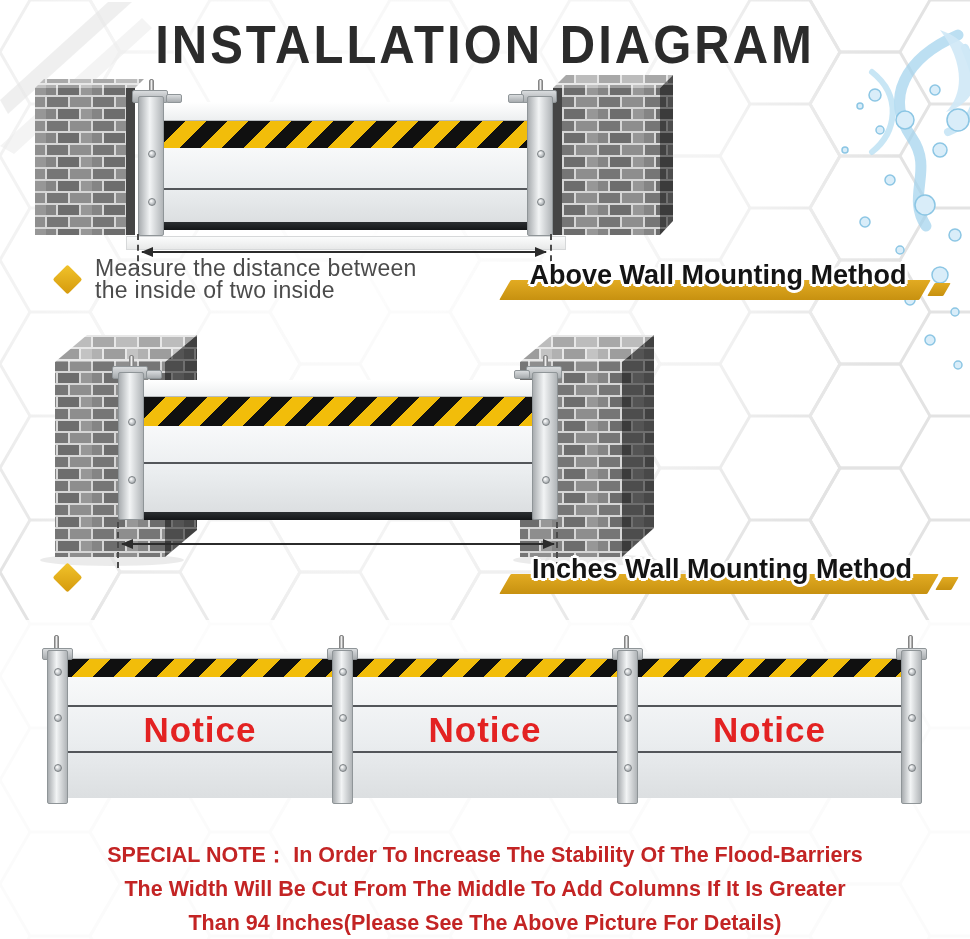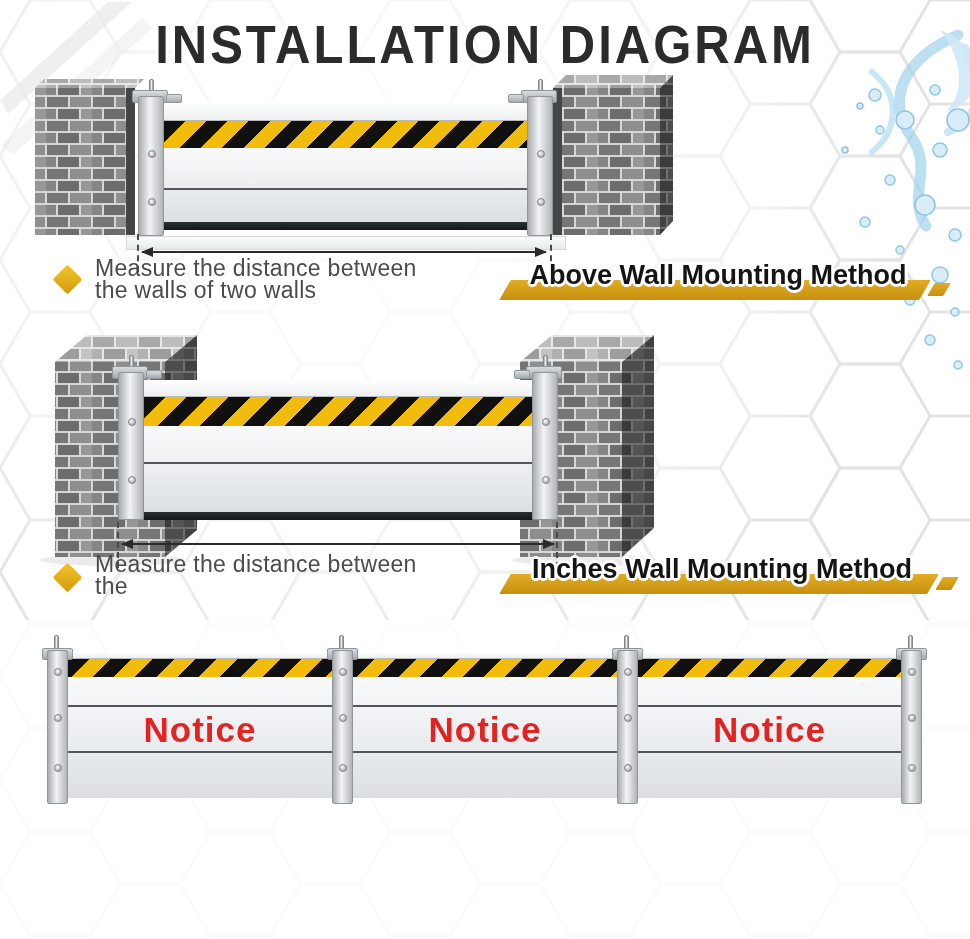--- a/index.html
+++ b/index.html
@@ -193,21 +193,21 @@
     <div class="dimdash" style="left:137px;top:234px;height:38px;"></div>
     <div class="dimdash" style="left:550px;top:234px;height:38px;"></div>
     <div class="dimline" style="left:142px;top:251px;width:404px;">
       <div class="ah l"></div>
       <div class="ah r"></div>
     </div>
 
     <div class="diamond" style="left:57px;top:269px;"></div>
     <div class="mtext" style="left:95px;top:257px;width:330px;">
       <div>Measure the distance between</div>
-      <div>the walls of two walls</div>
+      <div>the inside of two inside</div>
     </div>
 
     <div class="swoosh" style="left:505px;top:280px;width:420px;"></div>
     <div class="swoosh" style="left:931px;top:283px;width:16px;height:13px;"></div>
     <div class="mlabel" style="left:493px;top:260px;width:450px;">Above Wall Mounting Method</div>
   </div>
 
   <div>
     <div class="abs" style="left:144px;top:380px;width:388px;height:140px;">
       <div class="toprail" style="left:0;top:0;width:388px;height:16px;"></div>
@@ -232,21 +232,20 @@
 
     <div class="dimdash" style="left:117px;top:522px;height:46px;"></div>
     <div class="dimdash" style="left:556px;top:522px;height:46px;"></div>
     <div class="dimline" style="left:122px;top:543px;width:432px;">
       <div class="ah l"></div>
       <div class="ah r"></div>
     </div>
 
     <div class="diamond" style="left:57px;top:567px;"></div>
     <div class="mtext" style="left:95px;top:553px;width:360px;">
-      <div>Measure the distance between the</div>
     </div>
 
     <div class="swoosh" style="left:505px;top:574px;width:428px;"></div>
     <div class="swoosh" style="left:939px;top:577px;width:16px;height:13px;"></div>
     <div class="mlabel" style="left:492px;top:554px;width:460px;">Inches Wall Mounting Method</div>
   </div>
 
   <div>
 
     <div class="bsection" style="left:68px;top:652px;width:264px;height:146px;">
@@ -296,14 +295,19 @@
     <div class="screw" style="left:339px;top:714px;"></div>
     <div class="screw" style="left:339px;top:764px;"></div>
     <div class="screw" style="left:624px;top:668px;"></div>
     <div class="screw" style="left:624px;top:714px;"></div>
     <div class="screw" style="left:624px;top:764px;"></div>
     <div class="screw" style="left:908px;top:668px;"></div>
     <div class="screw" style="left:908px;top:714px;"></div>
     <div class="screw" style="left:908px;top:764px;"></div>
   </div>
 
+  <div id="special-note">
+    <div class="noteline">SPECIAL NOTE：  In Order To Increase The Stability Of The Flood-Barriers</div>
+    <div class="noteline">The Width Will Be Cut From The Middle To Add Columns If It Is Greater</div>
+    <div class="noteline">Than 94 Inches(Please See The Above Picture For Details)</div>
+  </div>
 
 </div>
 
 </body></html>

